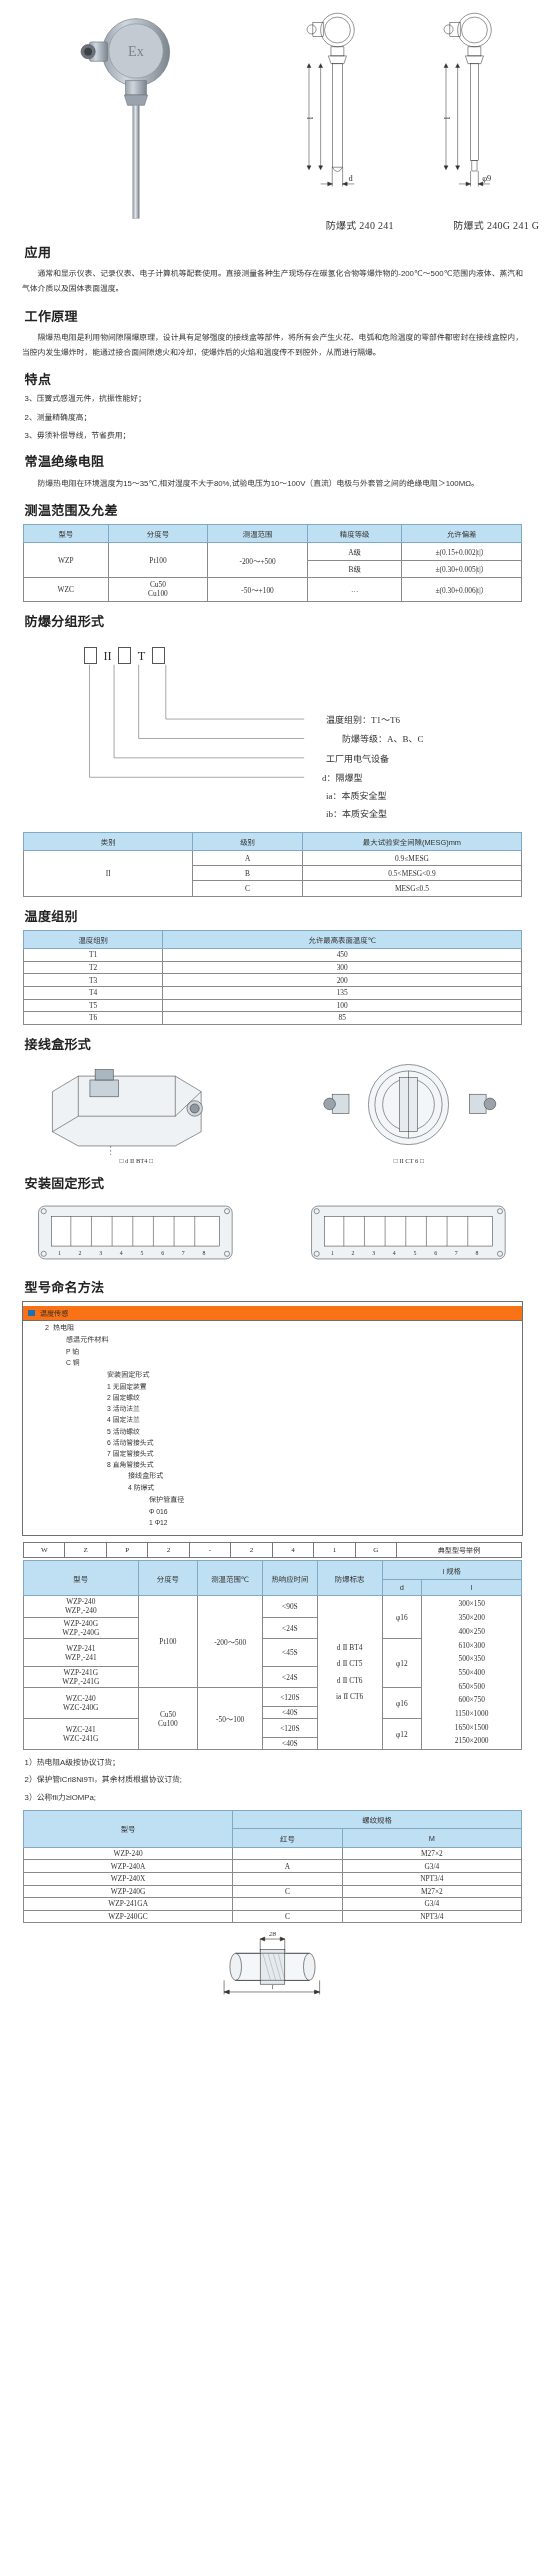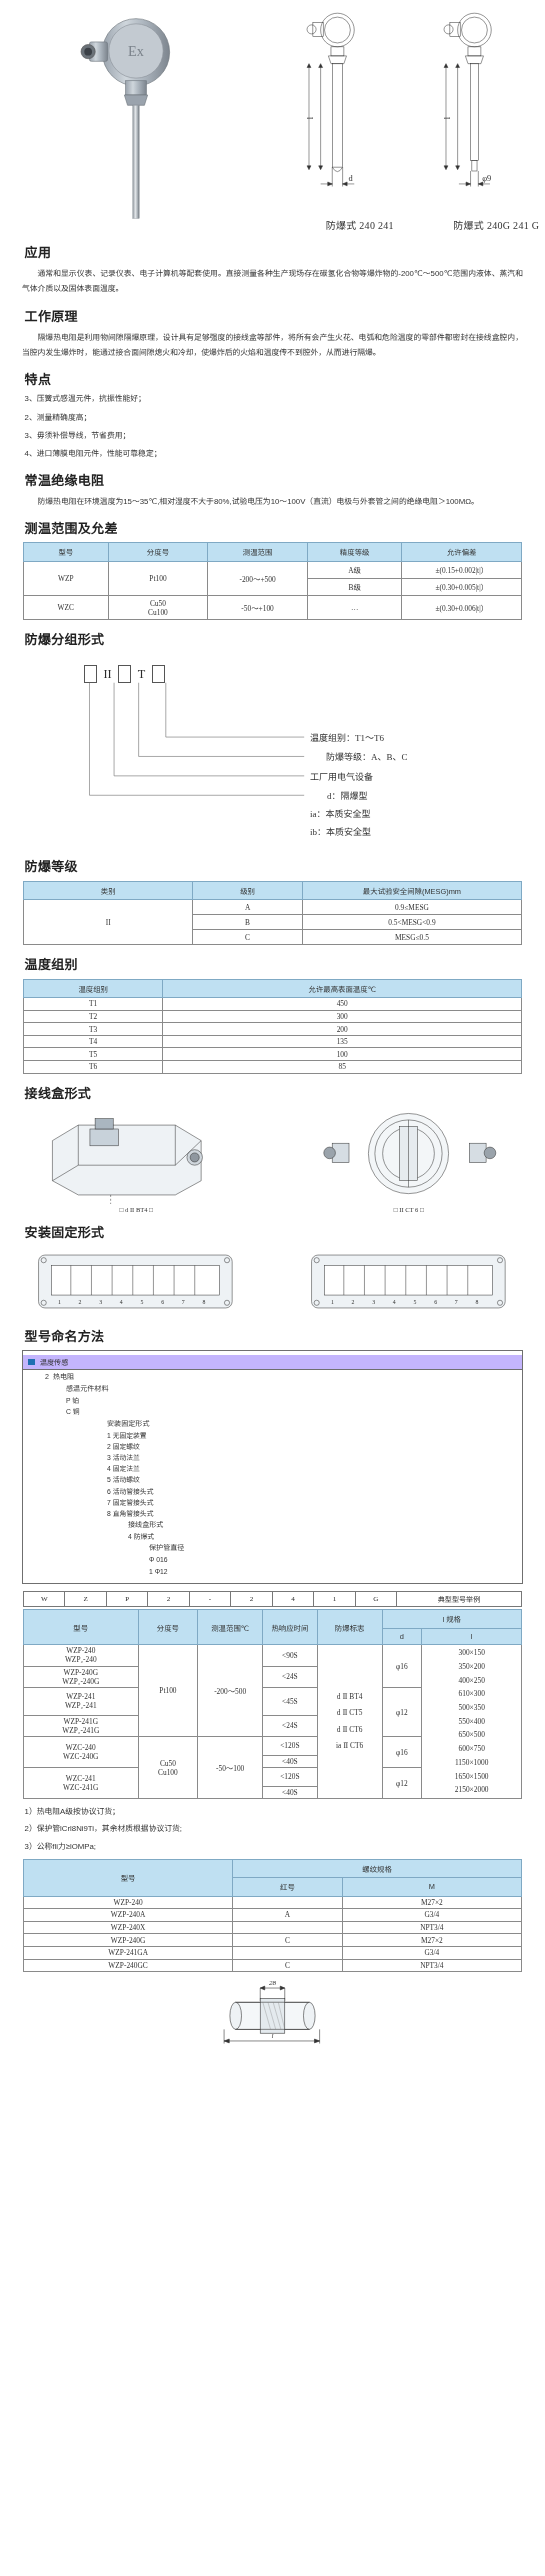--- a/index.html
+++ b/index.html
@@ -46,30 +46,30 @@
     font-size:7.4px;
   }
   table.dt.thin td{padding:1.3px 1.9px;}
 
   
   .exdiag{position:relative;height:194px;margin:2.6px 0 0 0;}
   .exdiag .boxrow{position:absolute;left:84px;top:11.7px;display:flex;align-items:flex-end;gap:6.5px;font-size:12.3px;}
   .exdiag .bx{width:11px;height:15.5px;border:0.6px solid #555;display:inline-block;}
   .exdiag .rom{font-size:12.3px;line-height:15.5px;font-family:"Liberation Serif",serif;}
   .exdiag svg{position:absolute;left:0;top:0;}
-  .exdiag .lbl{position:absolute;font-size:9px;font-family:"Liberation Serif","DejaVu Serif",serif;color:#333;white-space:nowrap;}
+  .exdiag .lbl{position:absolute;font-size:9px;font-family:"Liberation Serif","DejaVu Serif",serif;color:#333;white-space:nowrap;margin-left:16px;}
 
   
   .figrow{display:flex;justify-content:space-around;align-items:flex-start;margin:5.2px 0 3.9px 0;}
   .figbox{display:flex;flex-direction:column;align-items:center;}
   .figcap{font-size:6.5px;margin-top:1.9px;color:#333;}
 
   
   .ladder{margin:3.9px 22px 6.5px 22px;border:0.6px solid #6f6f6f;position:relative;padding:3.9px 0 6.5px 0;background:#fff;}
-  .lad-head{display:flex;align-items:center;border-bottom:0.6px solid #6f6f6f;padding:1.9px 0 1.9px 5.2px;background:#c4b5fd;}
+  .lad-head{display:flex;align-items:center;border-bottom:0.6px solid #6f6f6f;padding:1.9px 0 1.9px 5.2px;background:#f97316;}
   .lad-head .sq{width:6.5px;height:6.5px;background:#1f6fb2;margin-right:5.2px;display:inline-block;}
   .lad-body{padding:1.3px 0 0 0;}
   .lad-item{font-size:7.1px;line-height:1.7;color:#333;}
   .lad-sub{font-size:6.8px;line-height:1.65;color:#333;}
 
   
   table.codestrip{border-collapse:collapse;margin:3.9px auto 1.3px auto;width:499px;}
   table.codestrip td{border:0.6px solid #777;text-align:center;font-size:7.1px;padding:1.9px 0;width:8.3%;}
 
   
@@ -191,21 +191,20 @@
   <p class="body indent">通常和显示仪表、记录仪表、电子计算机等配套使用。直接测量各种生产现场存在碳氢化合物等爆炸物的-200℃～500℃范围内液体、蒸汽和气体介质以及固体表面温度。</p>
 
   <h2 class="sec">工作原理</h2>
   <p class="body indent">隔爆热电阻是利用物间隙隔爆原理，设计具有足够强度的接线盒等部件，将所有会产生火花、电弧和危险温度的零部件都密封在接线盒腔内，当腔内发生爆炸时，能通过接合面间隙熄火和冷却，使爆炸后的火焰和温度传不到腔外，从而进行隔爆。</p>
 
   <h2 class="sec">特点</h2>
   <ol class="feat">
     <li>3、压簧式感温元件，抗振性能好；</li>
     <li>2、测量精确度高；</li>
     <li>3、毋须补偿导线，节省费用；</li>
-    <li>4、进口薄膜电阻元件，性能可靠稳定；</li>
   </ol>
 
   <h2 class="sec">常温绝缘电阻</h2>
   <p class="body indent">防爆热电阻在环境温度为15～35℃,相对湿度不大于80%,试验电压为10～100V（直流）电极与外套管之间的绝缘电阻＞100MΩ。</p>
 
   <h2 class="sec">测温范围及允差</h2>
   <table class="dt">
     <thead>
       <tr>
         <th style="width:17%">型号</th>
@@ -258,26 +257,25 @@
 
         <path d="M176 46 V190 H470"></path>
 
         <path d="M138 46 V220 H470"></path>
       </g>
     </svg>
 
     <div class="lbl" style="left:310px;top:78px;">温度组别：T1～T6</div>
     <div class="lbl" style="left:310px;top:97px;padding-left:16px;">防爆等级：A、B、C</div>
     <div class="lbl" style="left:310px;top:117px;">工厂用电气设备</div>
-    <div class="lbl" style="left:327px;top:136px;">d：隔爆型</div>
+    <div class="lbl" style="left:306px;top:136px;">d：隔爆型</div>
     <div class="lbl" style="left:310px;top:154px;">ia：本质安全型</div>
     <div class="lbl" style="left:310px;top:172px;">ib：本质安全型</div>
   </div>
 
-  <h2 class="sec">防爆等级</h2>
   <table class="dt">
     <thead>
       <tr>
         <th style="width:34%">类别</th>
         <th style="width:22%">级别</th>
         <th style="width:44%">最大试验安全间隙(MESG)mm</th>
       </tr>
     </thead>
     <tbody>
       <tr>

